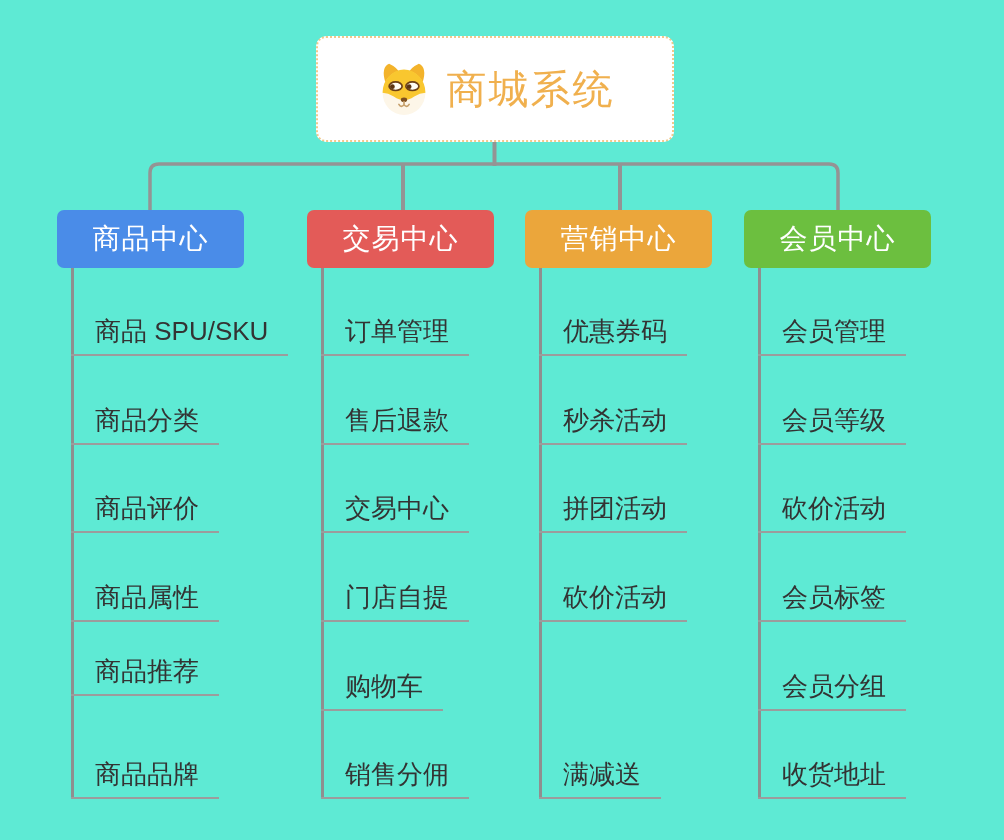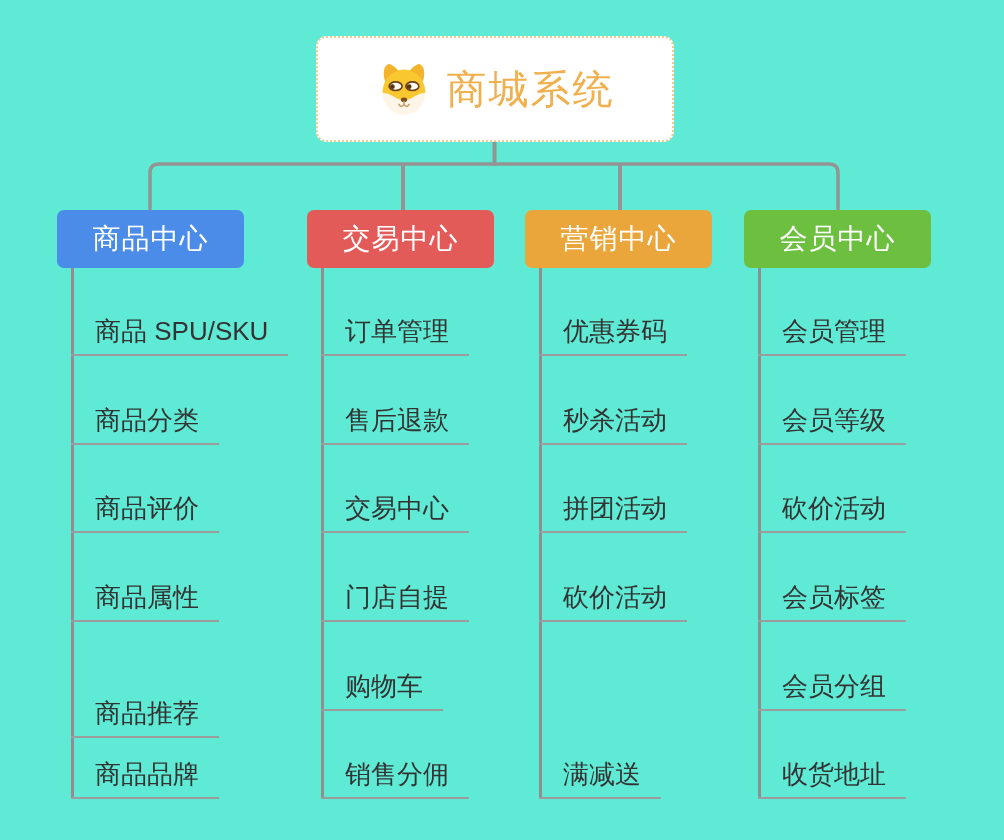--- a/index.html
+++ b/index.html
@@ -93,21 +93,21 @@
 
   <div class="branch" style="left:57px">
     <div class="branch-header" style="background-color: rgb(74, 140, 232);">
       <span>商品中心</span>
     </div>
     <div class="trunk"></div>
     <div class="child" style="top:314px">商品 SPU/SKU</div>
     <div class="child" style="top:403px">商品分类</div>
     <div class="child" style="top:491px">商品评价</div>
     <div class="child" style="top:580px">商品属性</div>
-    <div class="child" style="top:696px">商品推荐</div>
+    <div class="child" style="top:654px">商品推荐</div>
     <div class="child" style="top:757px">商品品牌</div>
   </div>
 
   <div class="branch" style="left:307px">
     <div class="branch-header" style="background-color: rgb(227, 91, 88);">
       <span>交易中心</span>
     </div>
     <div class="trunk"></div>
     <div class="child" style="top:314px">订单管理</div>
     <div class="child" style="top:403px">售后退款</div>

